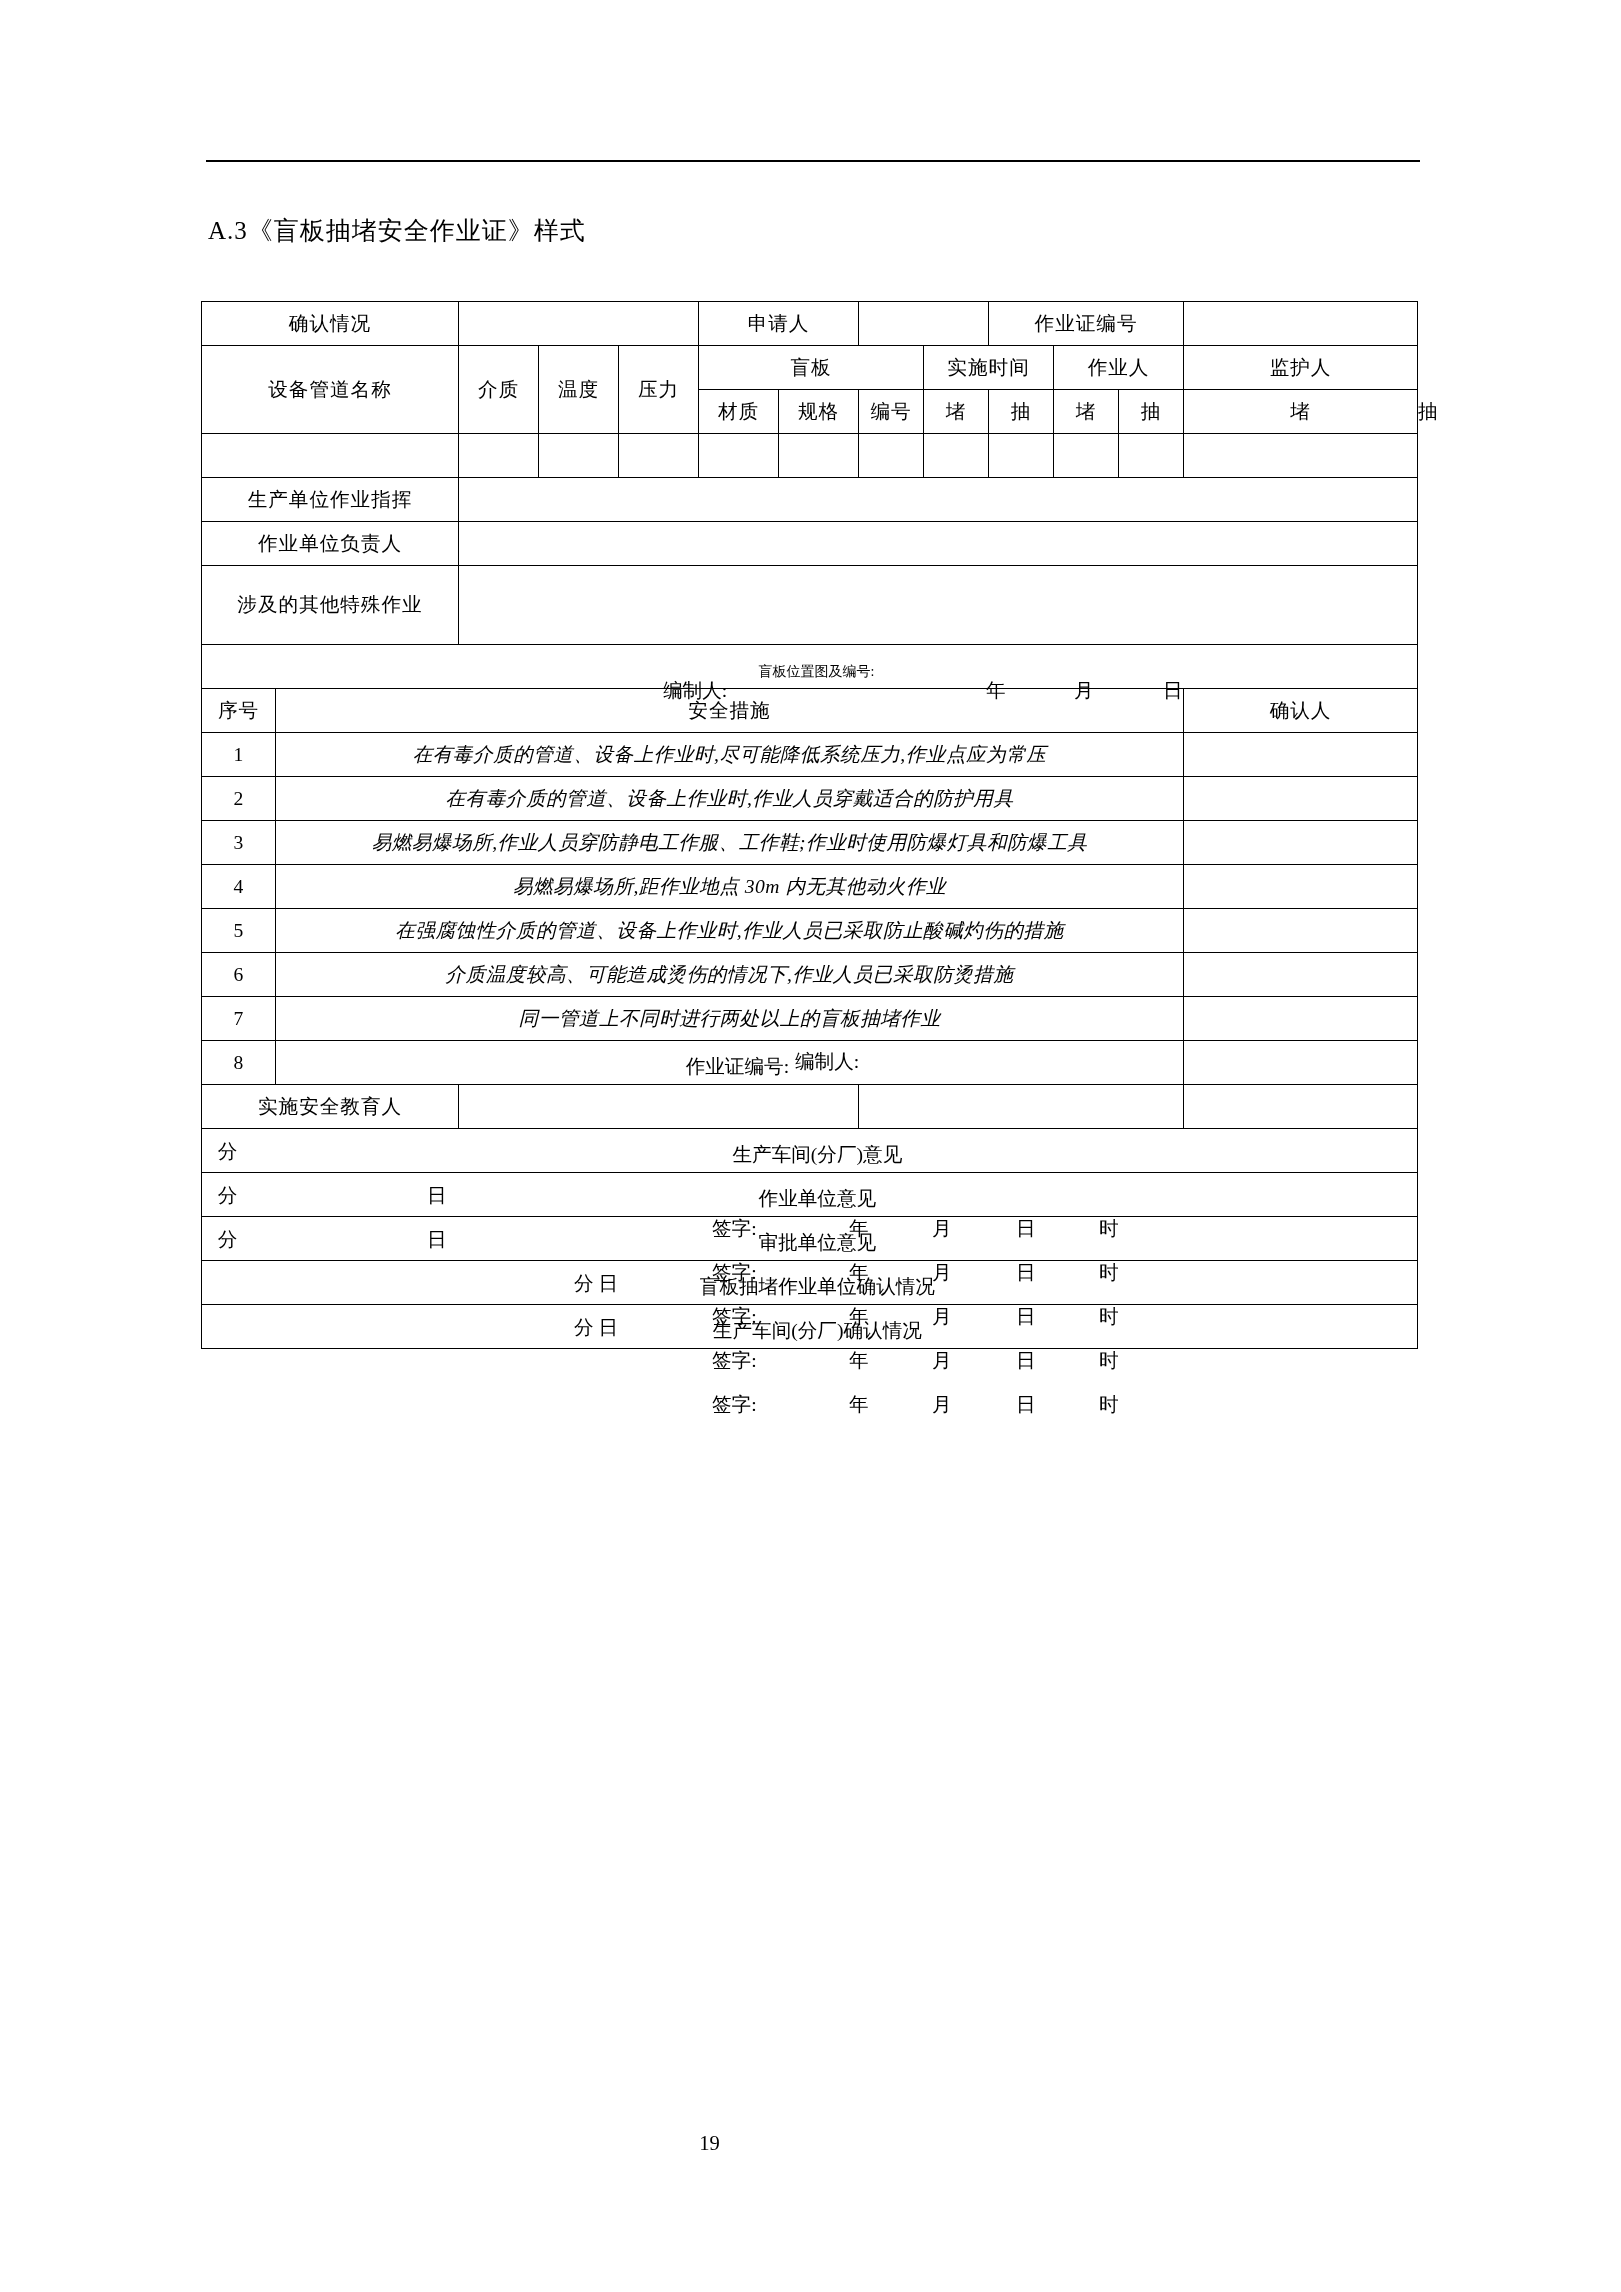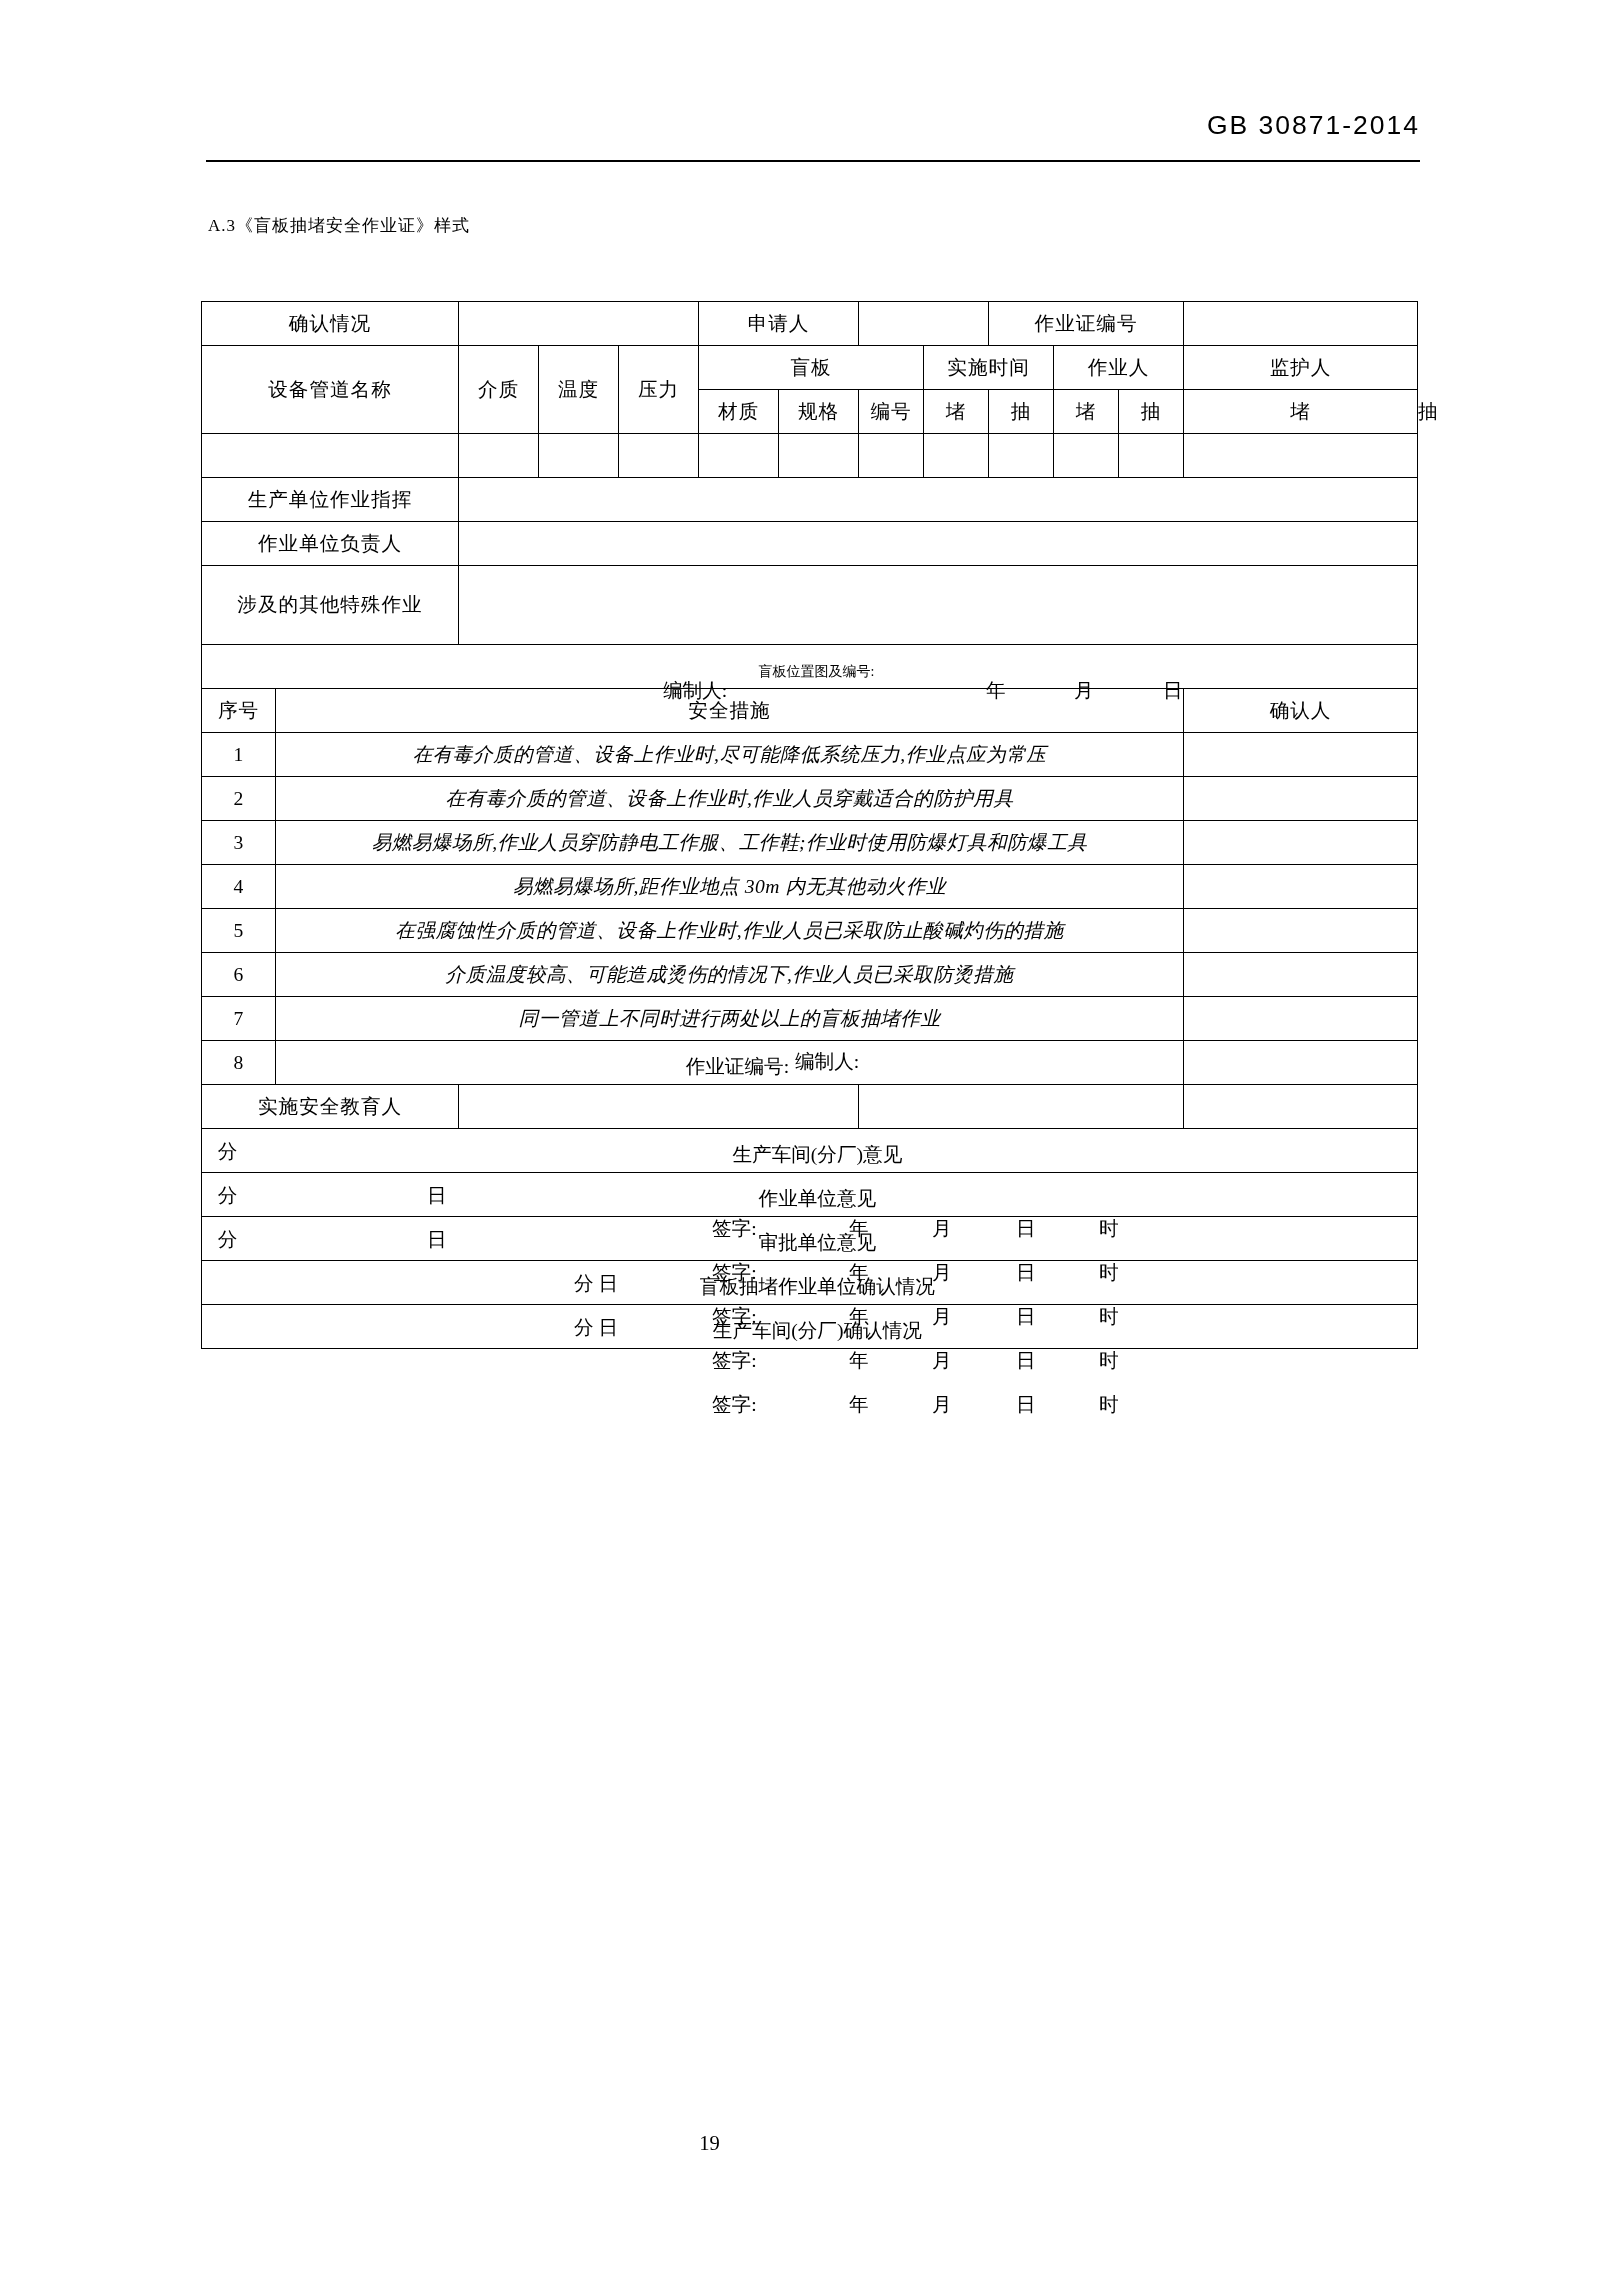--- a/index.html
+++ b/index.html
@@ -38,21 +38,21 @@
     top: 160px;
     left: 206px;
     right: 201px;
     border-bottom: 2.5px solid #000;
   }
   
   .sec-title {
     position: absolute;
     top: 214px;
     left: 208px;
-    font-size: 17px;
+    font-size: 25px;
     letter-spacing: 1px;
   }
   
   .table-wrap {
     position: absolute;
     top: 301px;
     left: 201px;
     width: 1215px;
   }
   table.form {
@@ -165,23 +165,20 @@
     width: 1419px;
     text-align: center;
     font-size: 20.6px;
   }
 </style>
 </head>
 <body>
 
 <div class="page">
 
-  <div class="header">
-    <span>GB 30871-2014</span>
-  </div>
   <div class="header-rule"></div>
 
   <div class="sec-title">A.3《盲板抽堵安全作业证》样式</div>
 
   <div class="table-wrap">
     <table class="form">
       <colgroup>
         <col style="width:74px">
         <col style="width:103px">
         <col style="width:80px">

